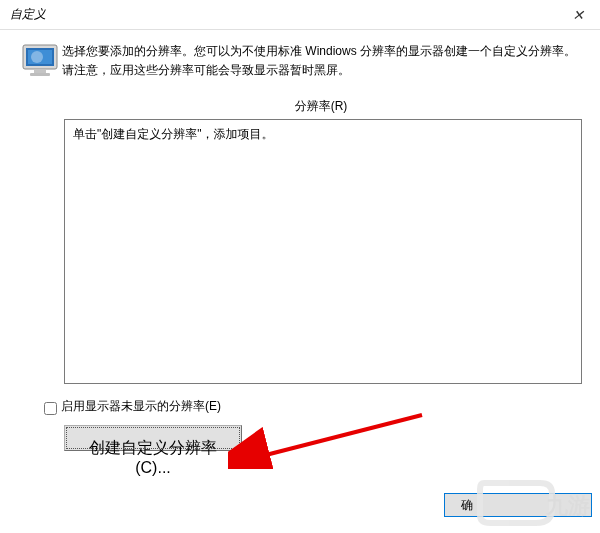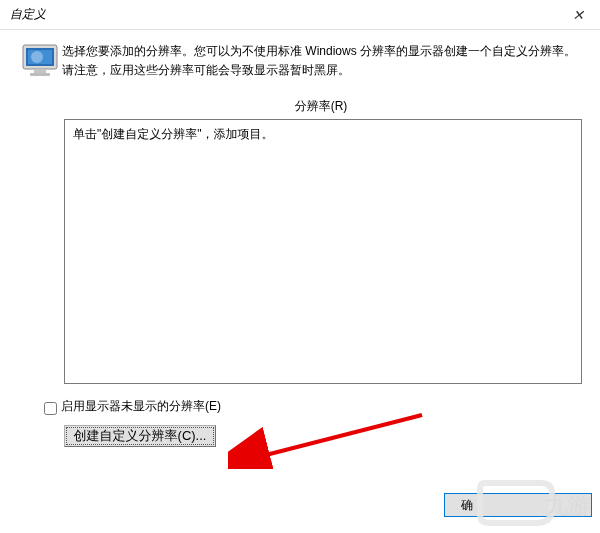--- a/index.html
+++ b/index.html
@@ -86,31 +86,31 @@
   }
   .checkbox-row input[type="checkbox"] {
     width: 13px; height: 13px;
     margin: 0;
     accent-color: #0a64ad;
   }
 
   .create-btn {
     margin-left: 42px;
     height: 22px;
-    width: 152px;
+    width: 178px;
     background: #e1e1e1;
     border: 1px solid #707070;
     border-top-color: #adadad;
     border-left-color: #adadad;
-    font-size: 13px;
+    font-size: 16px;
     font-family: inherit;
     cursor: pointer;
     outline: 1px dotted #555;
     outline-offset: -3px;
-    padding: 0;
+    padding: 12px;
   }
 
   
   .arrow-svg {
     position: absolute;
     left: 228px;
     top: 409px;
     pointer-events: none;
   }
 

